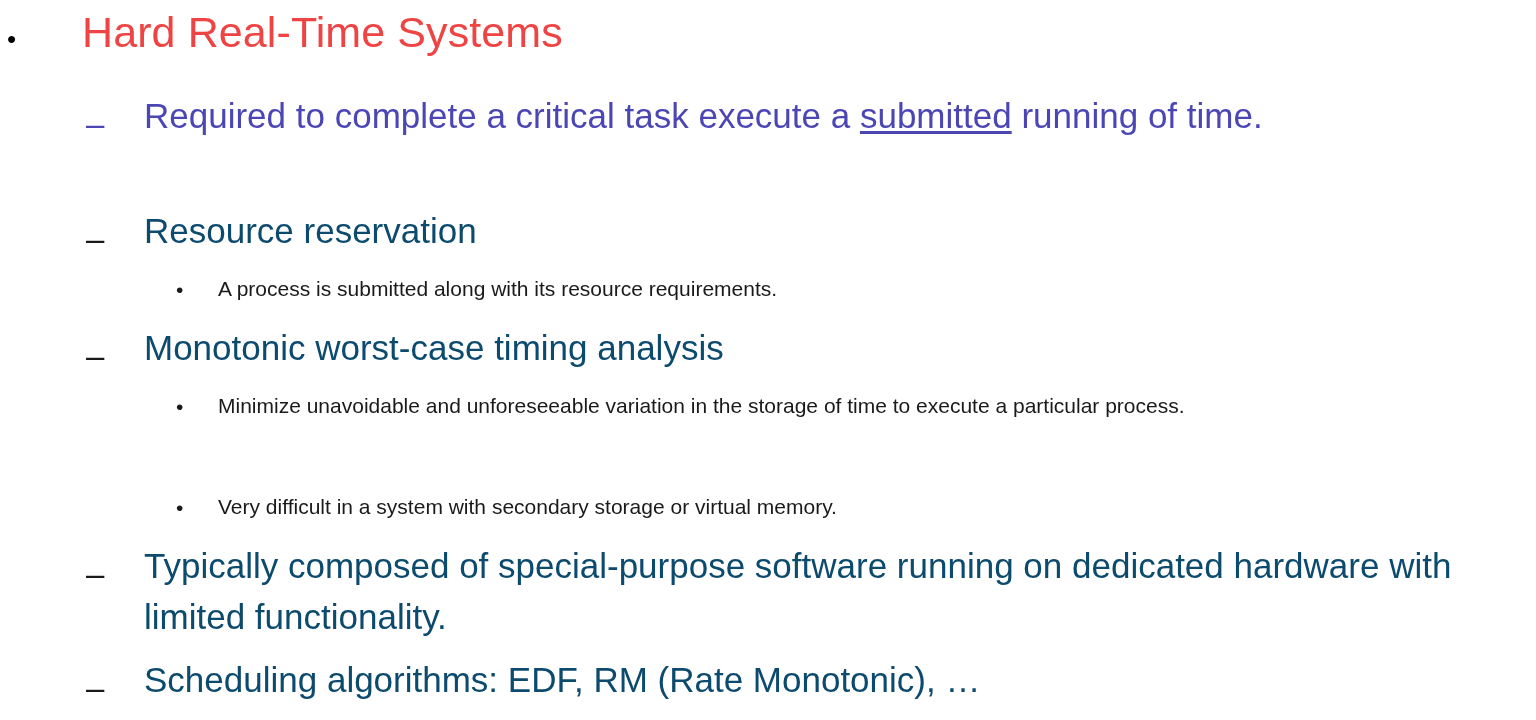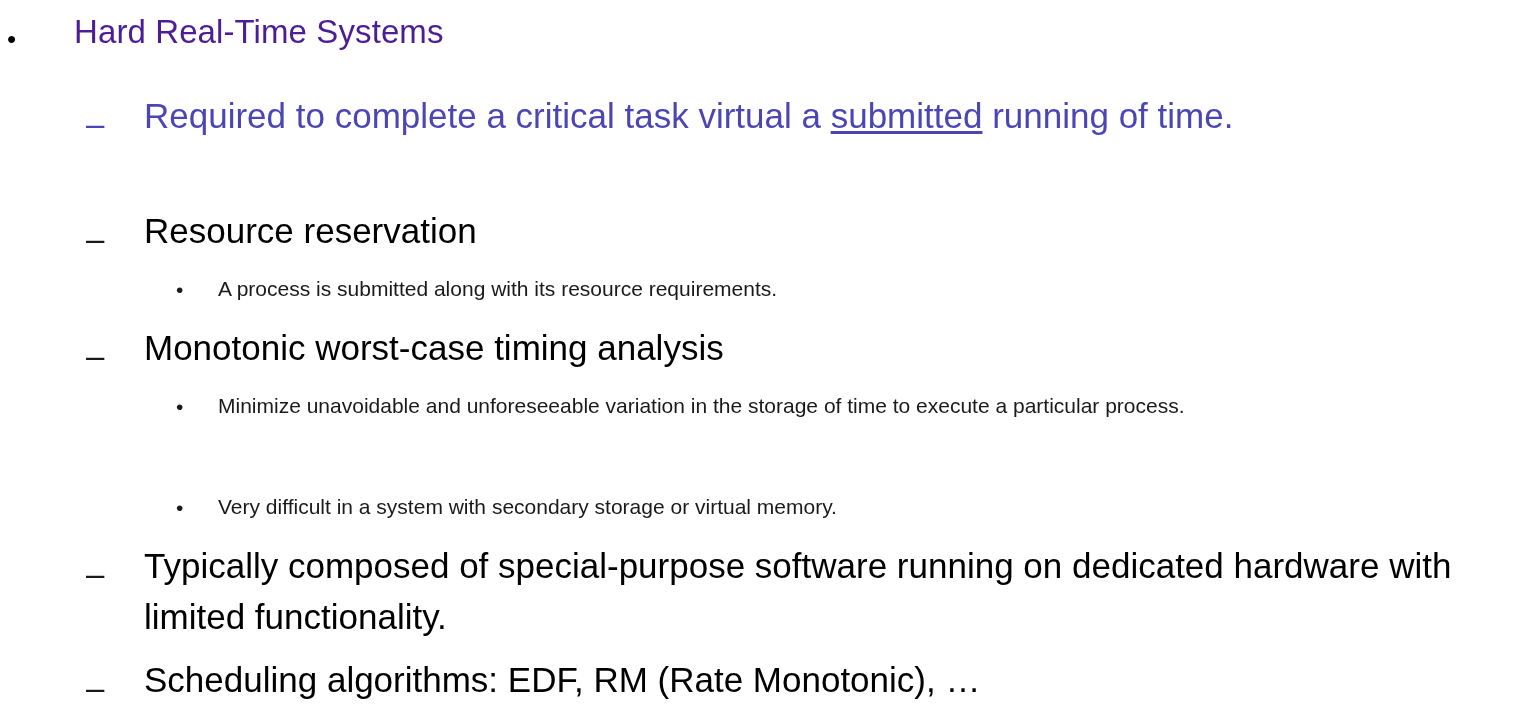--- a/index.html
+++ b/index.html
@@ -41,47 +41,47 @@
     width: 1536px;
   }
   .lvl1 .marker {
     left: 7px;
     top: 20px;
     width: 24px;
     font-size: 26px;
     color: #000000;
   }
   .lvl1 .bodytext {
-    left: 74px;
+    left: 82px;
     top: 0px;
     width: 1400px;
-    font-size: 33px;
+    font-size: 43px;
     line-height: 52px;
-    color: #4c1d95;
+    color: #ef4444;
     letter-spacing: 0.1px;
   }
 
   
   .lvl2 {
     left: 0px;
     width: 1536px;
   }
   .lvl2 .marker {
     left: 86px;
     width: 40px;
     font-size: 33px;
     line-height: 1;
     color: #1a1a1a;
   }
   .lvl2 .bodytext {
     left: 144px;
     width: 1330px;
     font-size: 35px;
     line-height: 51px;
-    color: #000000;
+    color: #0c4a6e;
   }
   .lvl2.accent .marker,
   .lvl2.accent .bodytext {
     color: #4b46b4;
   }
   .underline {
     text-decoration: underline;
     text-underline-offset: 3px;
   }
 
@@ -128,21 +128,21 @@
 
 <div id="slide">
 
   <div class="row lvl1" id="row-title">
     <span class="marker">•</span>
     <span class="bodytext">Hard Real-Time Systems</span>
   </div>
 
   <div class="row lvl2 accent" id="row-required">
     <span class="marker">–</span>
-    <span class="bodytext"><span>Required to complete a critical task virtual a </span><span class="underline">submitted</span><span> running of time.</span></span>
+    <span class="bodytext"><span>Required to complete a critical task execute a </span><span class="underline">submitted</span><span> running of time.</span></span>
   </div>
 
   <div class="row lvl2" id="row-resource">
     <span class="marker">–</span>
     <span class="bodytext">Resource reservation</span>
   </div>
 
   <div class="row lvl3" id="row-aprocess">
     <span class="marker">•</span>
     <span class="bodytext">A process is submitted along with its resource requirements.</span>

